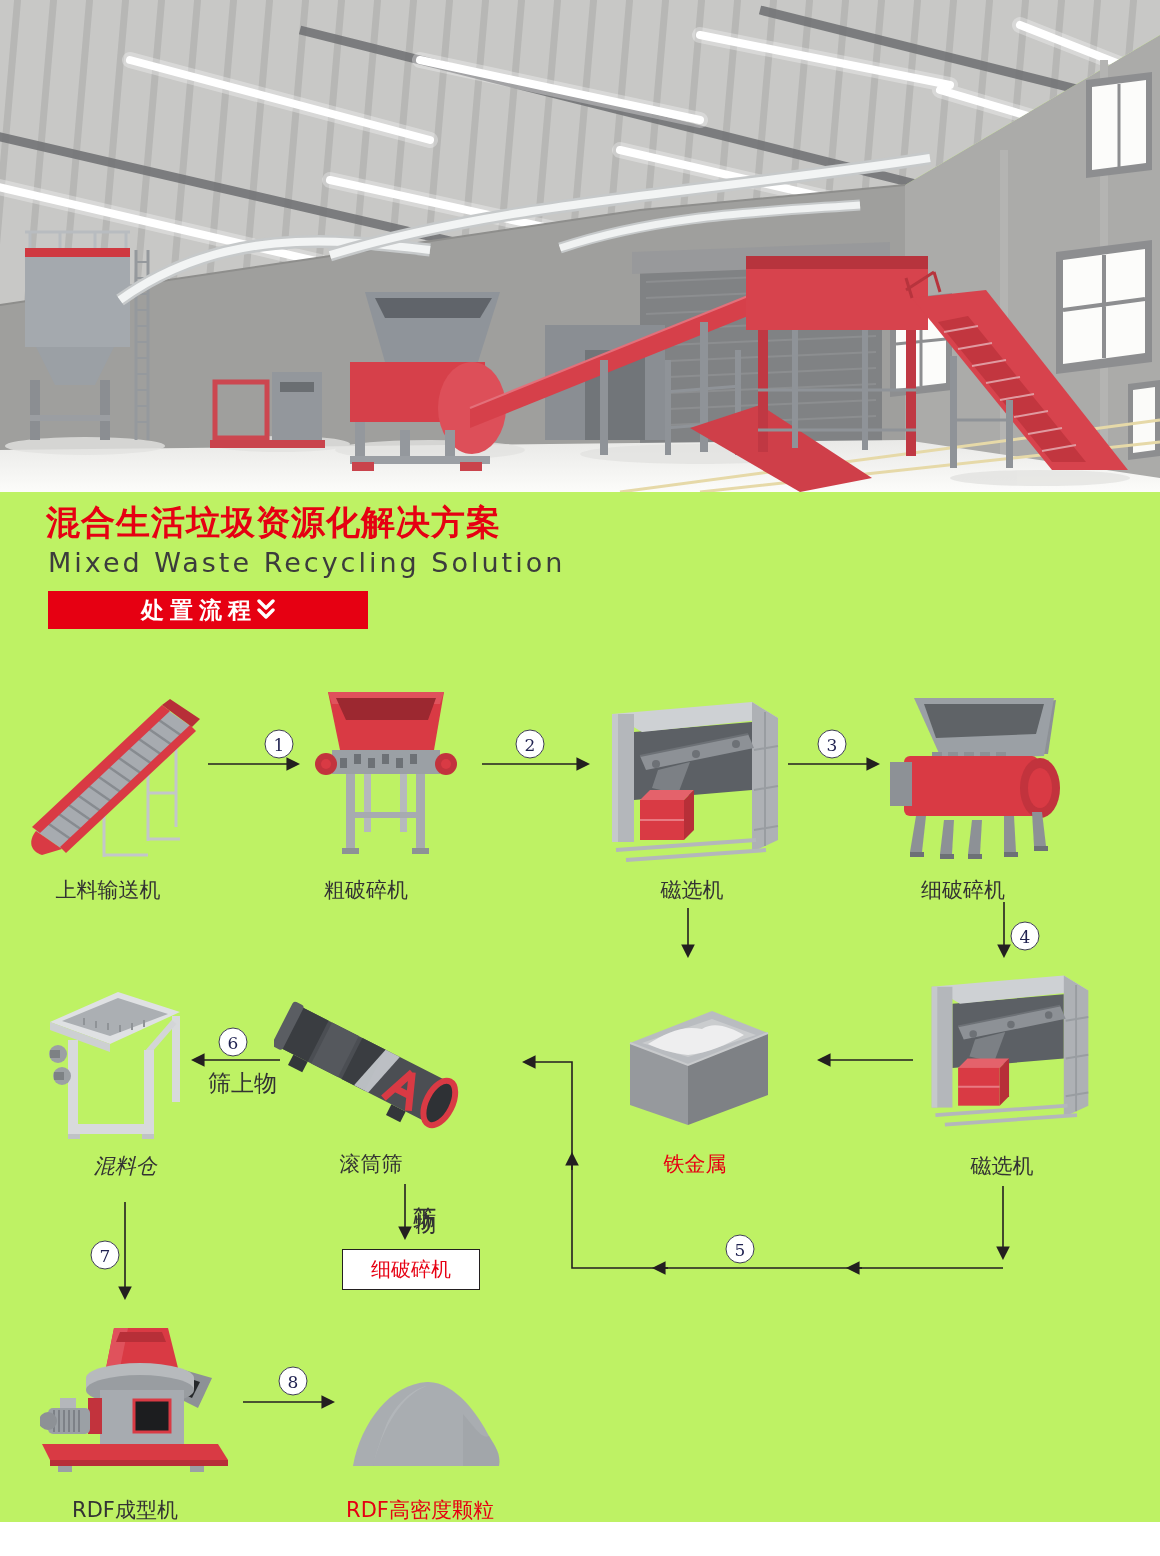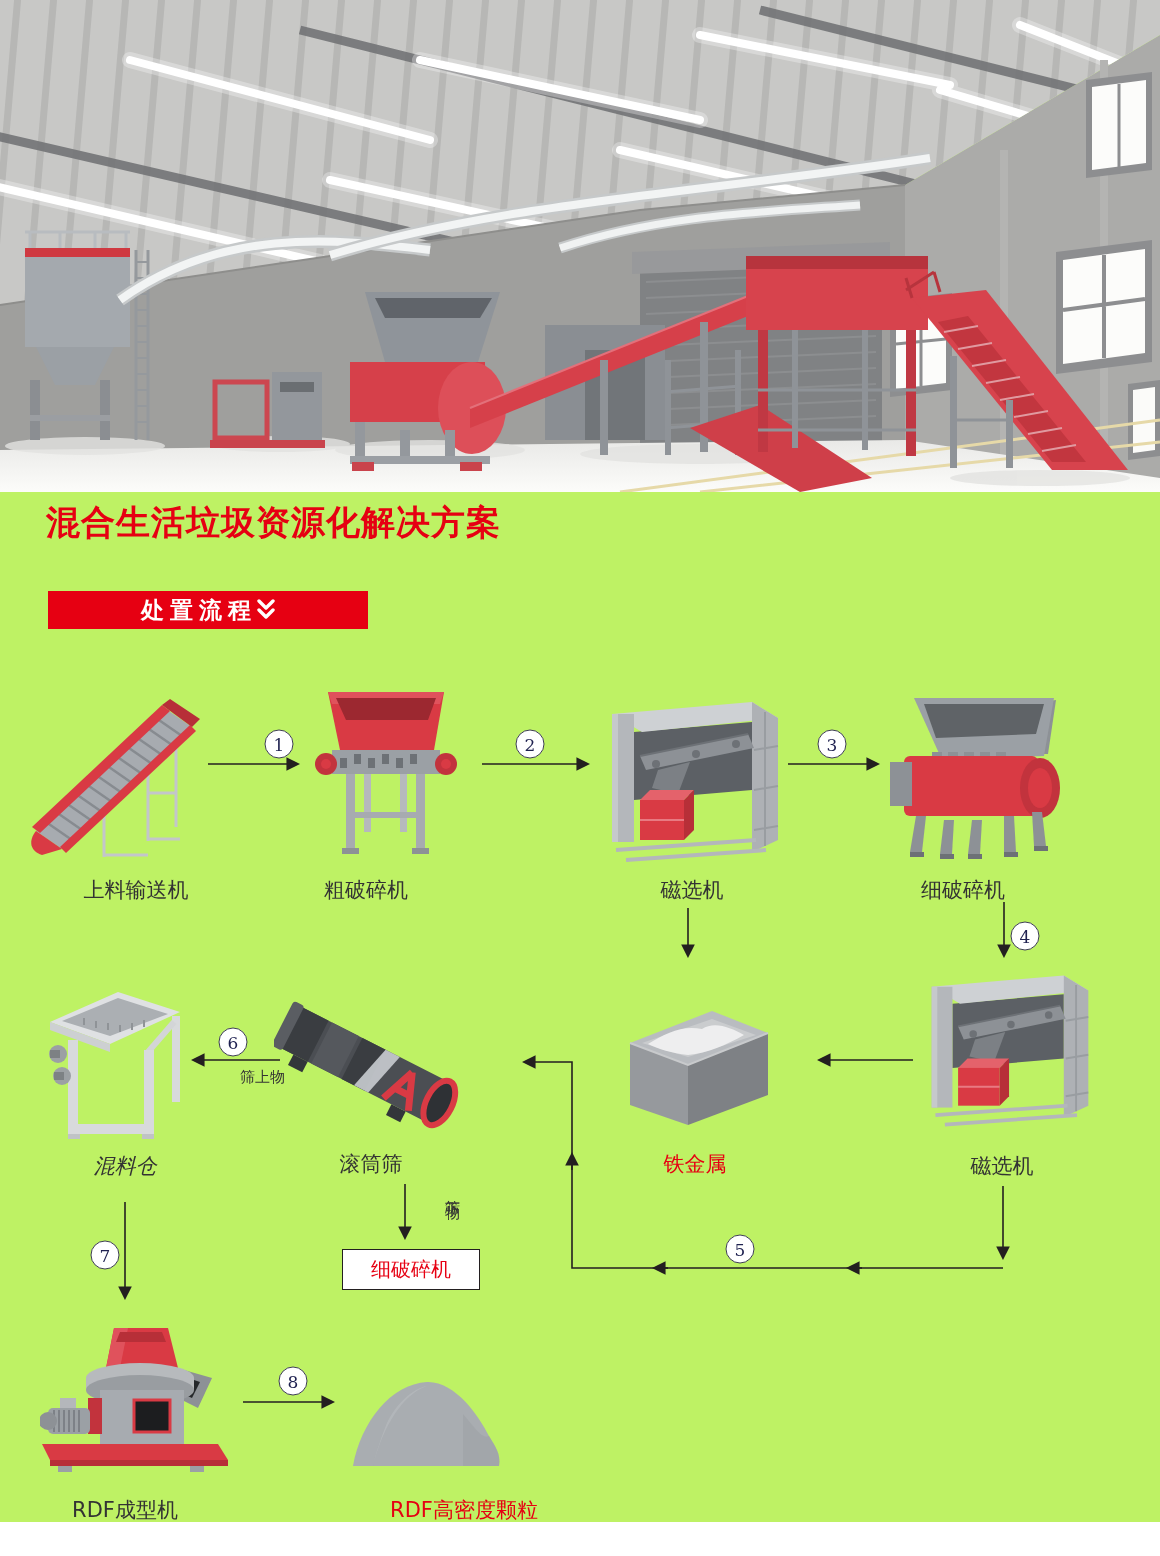--- a/index.html
+++ b/index.html
@@ -10,21 +10,21 @@
   #hero{left:0;top:0;width:1160px;height:492px;}
   
   .title-cn{left:46px;top:500px;font-size:34px;font-weight:bold;color:#e60012;letter-spacing:1px;white-space:nowrap;}
   .title-en{left:48px;top:547px;font-size:27px;color:#3c3c3c;letter-spacing:3px;white-space:nowrap;}
   .banner{left:48px;top:591px;width:320px;height:38px;background:#e60012;display:flex;
           align-items:center;justify-content:center;cursor:pointer;}
   .banner-label{color:#fff;font-size:23px;font-weight:bold;letter-spacing:6px;}
   
   .node-label{font-size:21px;color:#333;white-space:nowrap;transform:translateX(-50%);}
   .red-label{color:#e60012;}
-  .edge-label{font-size:15px;color:#333;white-space:nowrap;margin-left:32px;}
+  .edge-label{font-size:23px;color:#333;white-space:nowrap;}
   .vtext{writing-mode:vertical-rl;text-orientation:upright;line-height:1.1;letter-spacing:3px;}
   .step{width:27px;height:27px;border:1.4px solid #3e3e54;border-radius:50%;background:#fff;
         display:flex;align-items:center;justify-content:center;
         font-family:"DejaVu Serif","Liberation Serif",serif;font-size:17px;color:#1f2150;
         transform:translate(-50%,-50%);z-index:3;}
   .inert-box{left:342px;top:1249px;width:136px;height:39px;border:1.5px solid #231f20;background:#fff;
              display:flex;align-items:center;justify-content:center;font-size:20px;color:#e60012;z-index:2;}
   .machine{z-index:1;}
   .machine svg{display:block;width:100%;height:100%;}
   #connectors{left:0;top:0;width:1160px;height:1556px;z-index:2;pointer-events:none;}
@@ -160,20 +160,21 @@
         <path d="M120,300 C220,228 330,238 430,250" stroke="#f2f4f4" stroke-width="8"></path>
         <path d="M330,255 C500,203 700,193 930,158" stroke="#c6c9ca" stroke-width="13"></path>
         <path d="M330,255 C500,203 700,193 930,158" stroke="#f2f4f4" stroke-width="8"></path>
         <path d="M560,248 C660,215 760,212 860,205" stroke="#c6c9ca" stroke-width="11"></path>
         <path d="M560,248 C660,215 760,212 860,205" stroke="#f0f2f2" stroke-width="7"></path>
       </g>
     </svg>
   </div>
 
   <div class="abs title-cn">混合生活垃圾资源化解决方案</div>
+  <div class="abs title-en">Mixed Waste Recycling Solution</div>
   <div class="abs banner">
     <span class="banner-label">处置流程</span>
     <svg width="18" height="22" viewBox="0 0 18 22">
       <polyline points="2,2 9,9 16,2" fill="none" stroke="#fff" stroke-width="3.4" stroke-linecap="round" stroke-linejoin="round"></polyline>
       <polyline points="2,11 9,18 16,11" fill="none" stroke="#fff" stroke-width="3.4" stroke-linecap="round" stroke-linejoin="round"></polyline>
     </svg>
   </div>
 
   <svg id="connectors" class="abs" viewBox="0 0 1160 1556">
     <defs>
@@ -416,29 +417,29 @@
   </div>
 
   <div class="abs machine" style="left:343px;top:1376px;width:170px;height:94px;">
     <svg viewBox="0 0 170 94">
       <path d="M10,90 C18,46 48,8 84,6 C112,5 136,40 146,60 C152,70 158,78 156,90 Z" fill="#a9adb1"></path>
       <path d="M30,90 C40,50 60,18 84,10 C70,12 50,30 42,52 C36,68 32,80 30,90 Z" fill="#b9bcc0" opacity="0.6"></path>
       <path d="M120,38 C132,52 140,64 146,60 C152,70 158,78 156,90 L120,90 Z" fill="#9ca0a4" opacity="0.5"></path>
     </svg>
   </div>
 
-  <div class="abs node-label" style="left:136px;top:876px;">上料输送机</div>
+  <div class="abs node-label" style="left:108px;top:876px;">上料输送机</div>
   <div class="abs node-label" style="left:366px;top:876px;font-family:Liberation Mono, monospace;">粗破碎机</div>
   <div class="abs node-label" style="left:692px;top:876px;">磁选机</div>
   <div class="abs node-label" style="left:963px;top:876px;">细破碎机</div>
   <div class="abs node-label" style="left:125px;top:1152px;font-style:italic;">混料仓</div>
   <div class="abs node-label" style="left:371px;top:1150px;">滚筒筛</div>
   <div class="abs node-label red-label" style="left:695px;top:1150px;">铁金属</div>
   <div class="abs node-label" style="left:1002px;top:1152px;">磁选机</div>
   <div class="abs edge-label" style="left:208px;top:1068px;">筛上物</div>
   <div class="abs edge-label vtext" style="left:412px;top:1188px;">筛下物</div>
   <div class="abs inert-box">
     <span>细破碎机</span>
   </div>
   <div class="abs node-label" style="left:125px;top:1496px;">RDF成型机</div>
-  <div class="abs node-label red-label" style="left:420px;top:1496px;margin-left:44px;">RDF高密度颗粒</div>
+  <div class="abs node-label red-label" style="left:420px;top:1496px;">RDF高密度颗粒</div>
 
 </div>
 
 </body></html>

